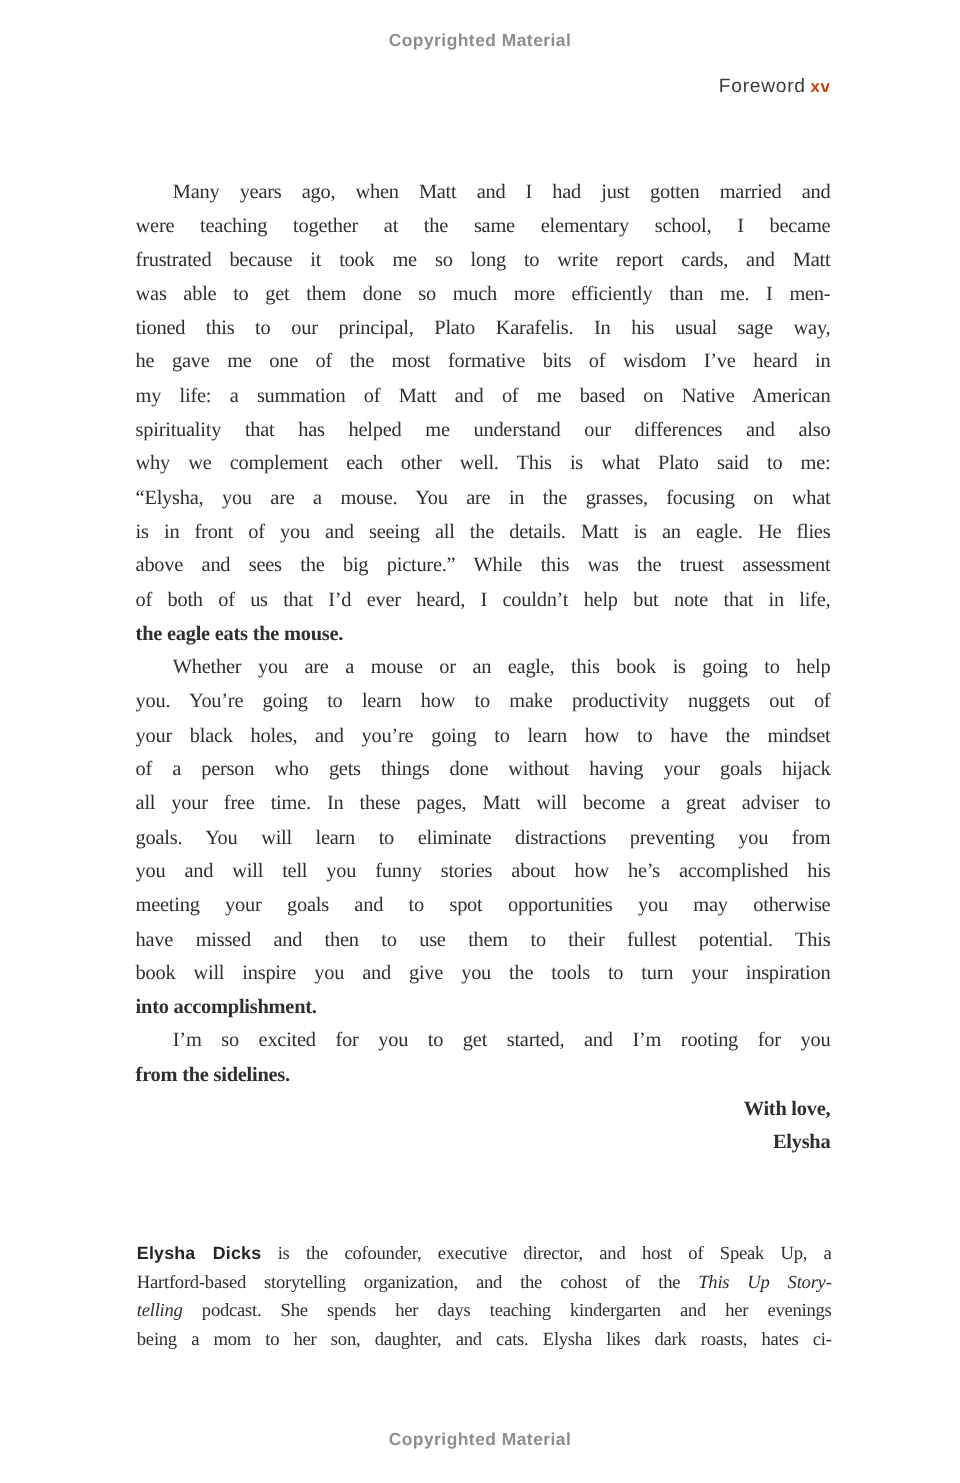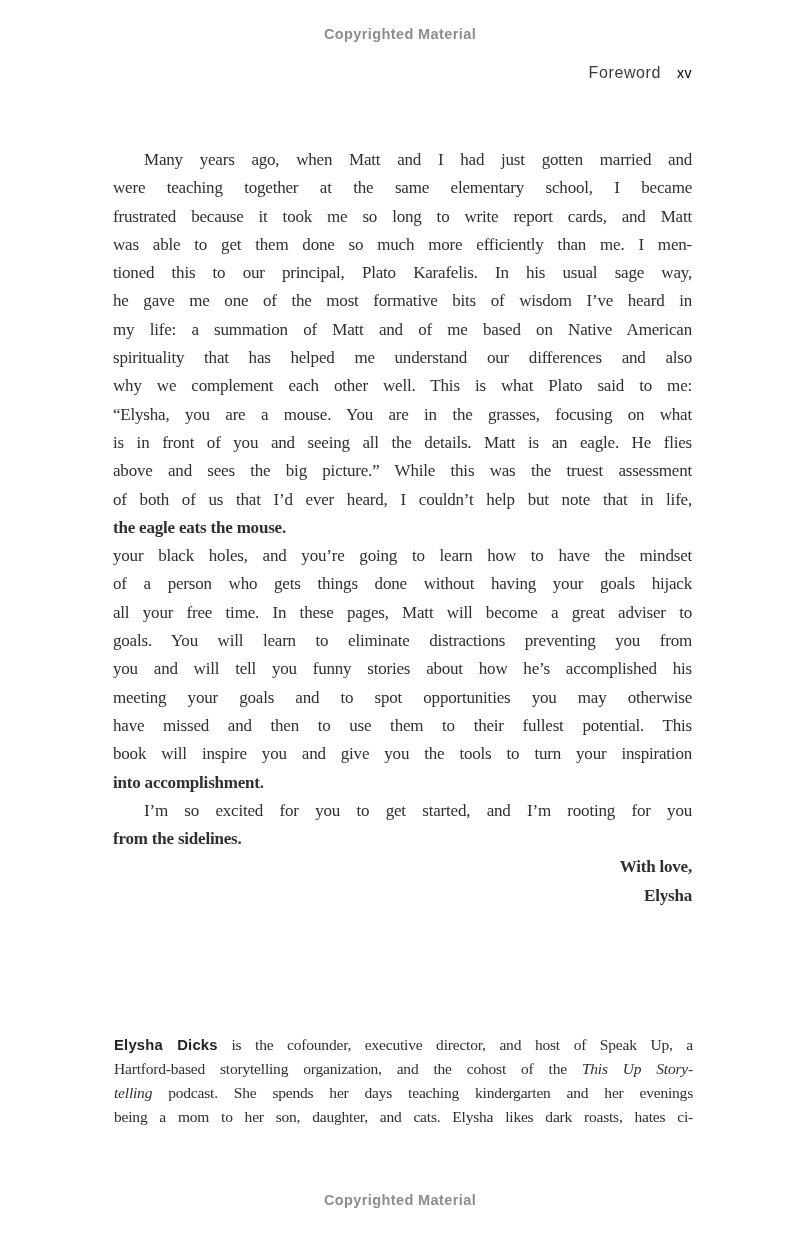--- a/index.html
+++ b/index.html
@@ -37,23 +37,23 @@
     text-align: right;
     font-family: "Liberation Sans", sans-serif;
     color: #3a3a3a;
   }
   .running-head .chapter {
     font-size: 16px;
     letter-spacing: 0.6px;
   }
   .running-head .folio {
     font-size: 14px;
-    font-weight: normal;
-    color: #000000;
-    margin-left: 16px;
+    font-weight: bold;
+    color: #c2410c;
+    margin-left: 4px;
     letter-spacing: 0.5px;
   }
 
   .foreword-text {
     position: absolute;
     left: 113px;
     top: 146px;
     width: 579px;
     font-size: 17px;
     line-height: 28.3px;
@@ -111,20 +111,22 @@
       <div class="bline">tioned this to our principal, Plato Karafelis. In his usual sage way,</div>
       <div class="bline">he gave me one of the most formative bits of wisdom I’ve heard in</div>
       <div class="bline">my life: a summation of Matt and of me based on Native American</div>
       <div class="bline">spirituality that has helped me understand our differences and also</div>
       <div class="bline">why we complement each other well. This is what Plato said to me:</div>
       <div class="bline">“Elysha, you are a mouse. You are in the grasses, focusing on what</div>
       <div class="bline">is in front of you and seeing all the details. Matt is an eagle. He flies</div>
       <div class="bline">above and sees the big picture.” While this was the truest assessment</div>
       <div class="bline">of both of us that I’d ever heard, I couldn’t help but note that in life,</div>
       <div class="bline lastline">the eagle eats the mouse.</div>
+      <div class="bline indent">Whether you are a mouse or an eagle, this book is going to help</div>
+      <div class="bline">you. You’re going to learn how to make productivity nuggets out of</div>
       <div class="bline">your black holes, and you’re going to learn how to have the mindset</div>
       <div class="bline">of a person who gets things done without having your goals hijack</div>
       <div class="bline">all your free time. In these pages, Matt will become a great adviser to</div>
       <div class="bline">goals. You will learn to eliminate distractions preventing you from</div>
       <div class="bline">you and will tell you funny stories about how he’s accomplished his</div>
       <div class="bline">meeting your goals and to spot opportunities you may otherwise</div>
       <div class="bline">have missed and then to use them to their fullest potential. This</div>
       <div class="bline">book will inspire you and give you the tools to turn your inspiration</div>
       <div class="bline lastline">into accomplishment.</div>
       <div class="bline indent">I’m so excited for you to get started, and I’m rooting for you</div>

